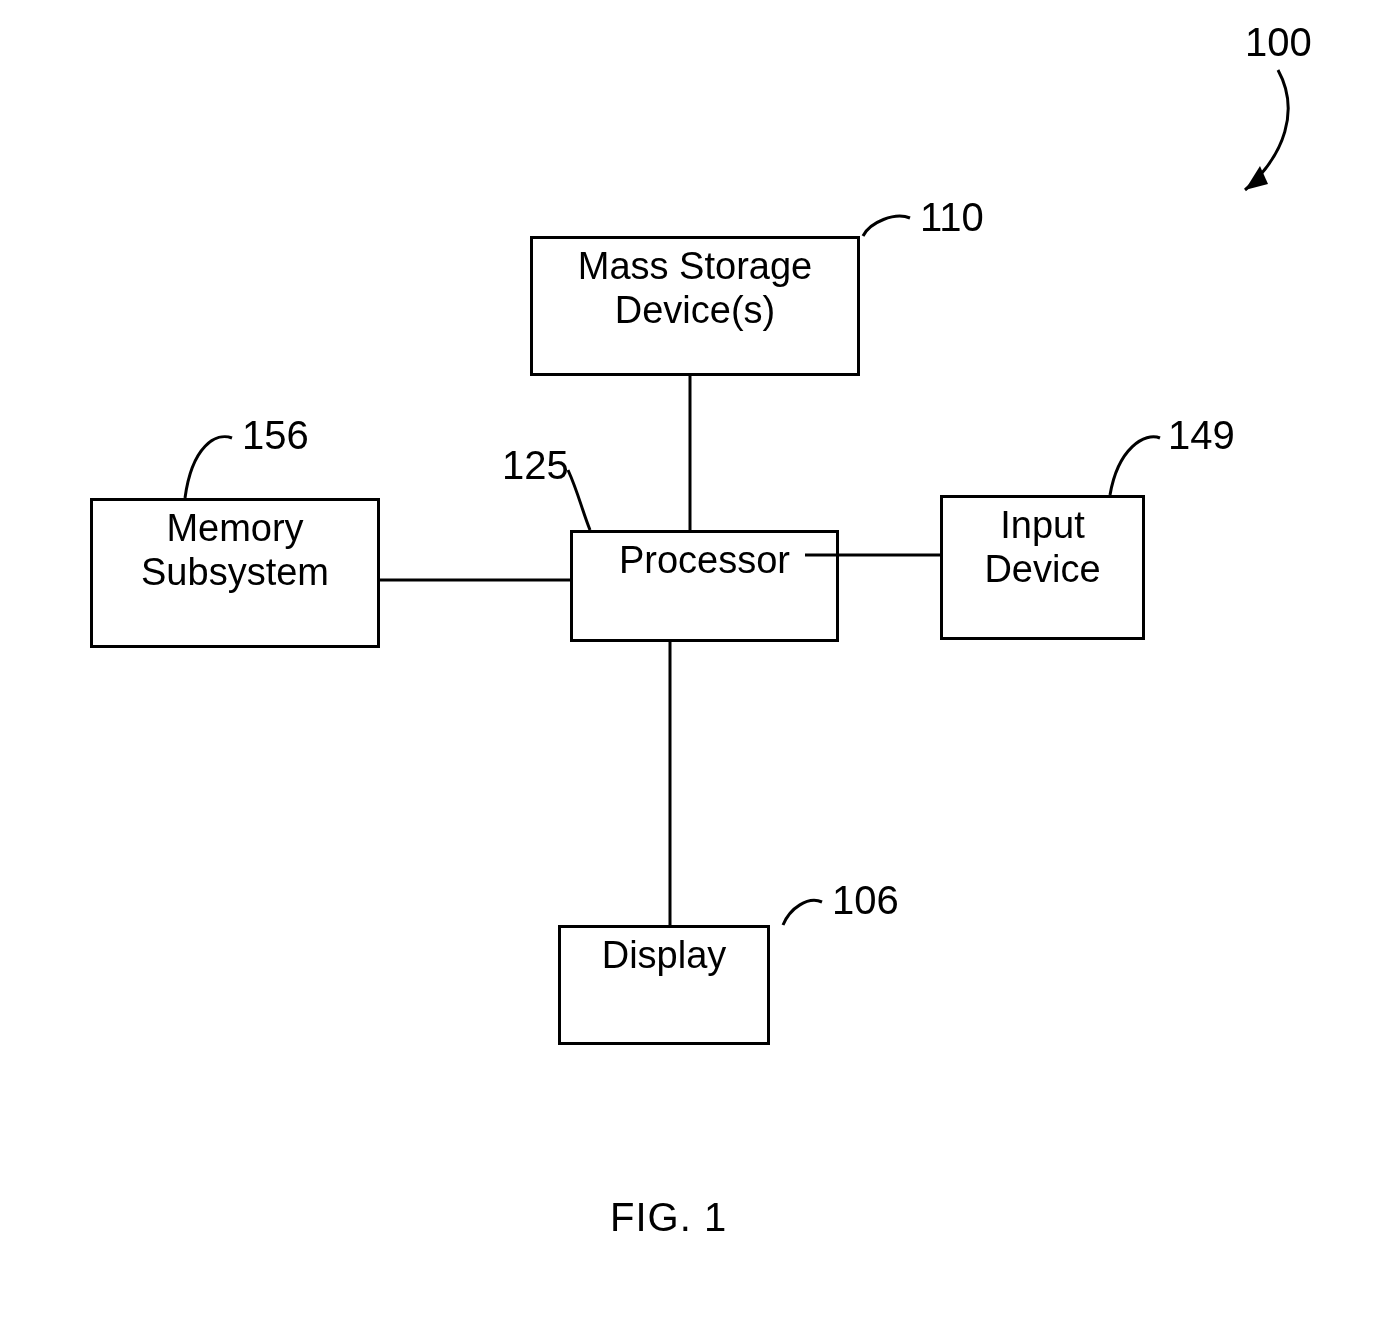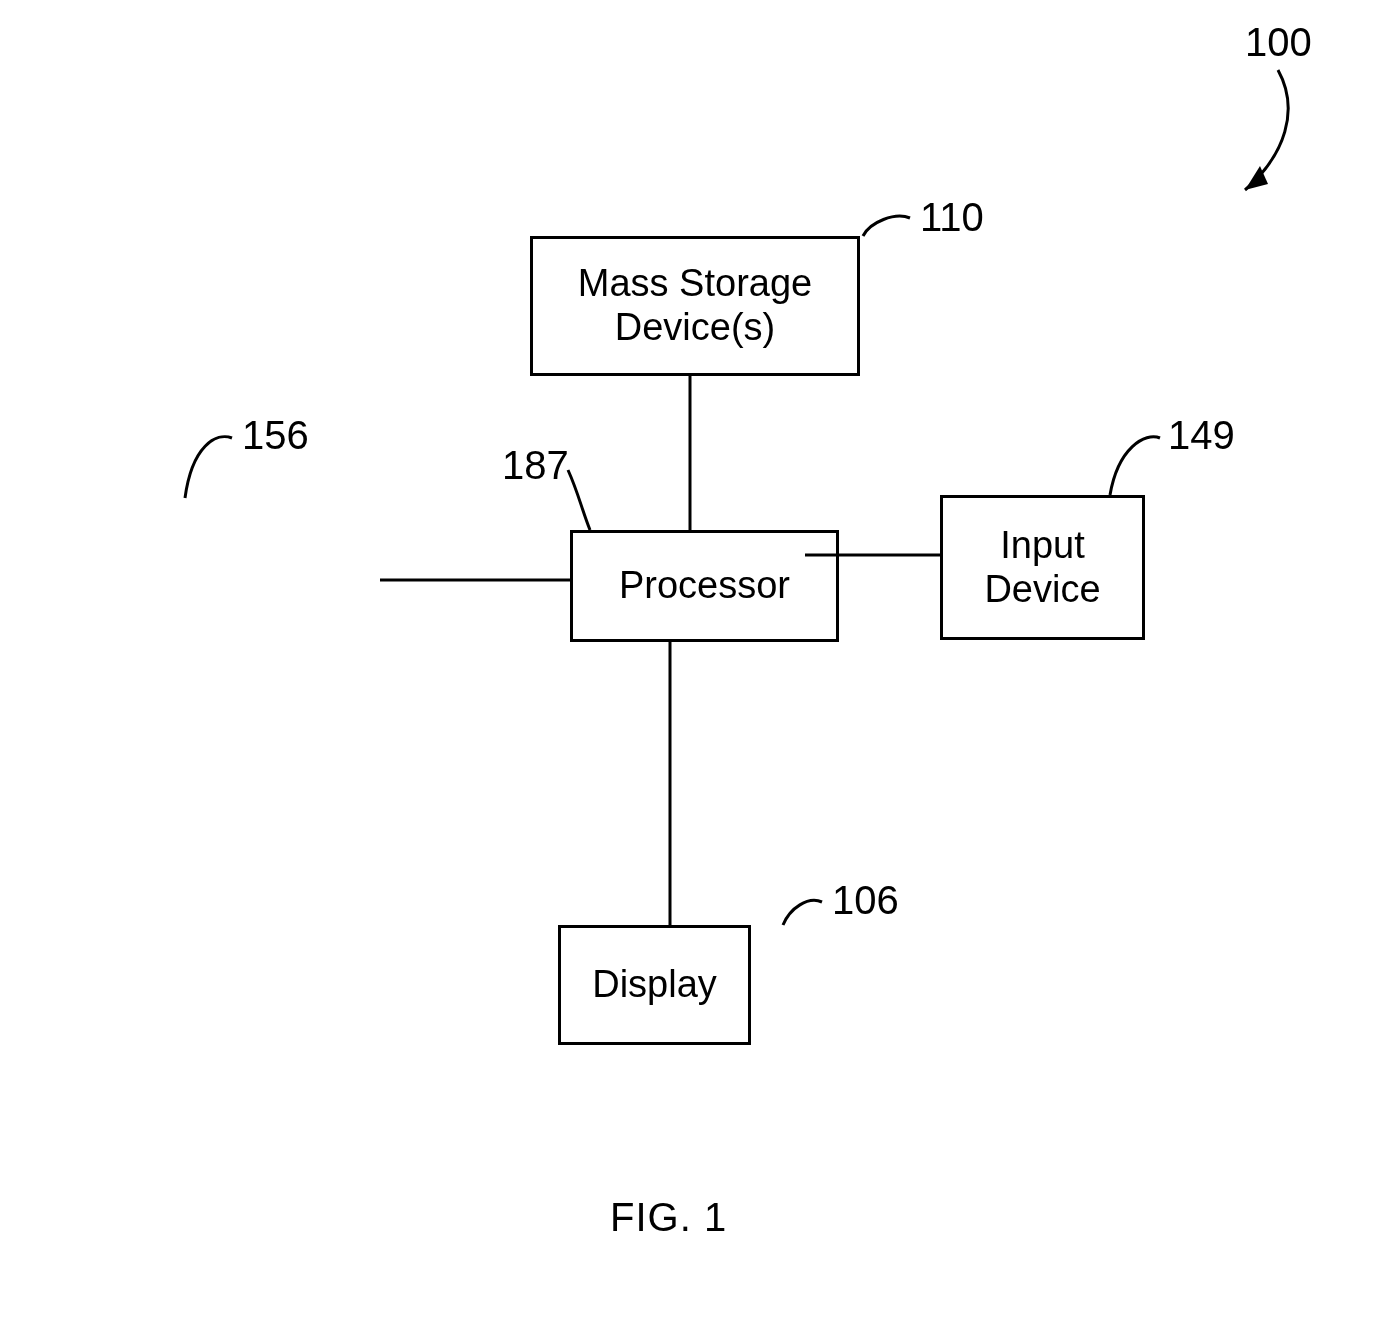--- a/index.html
+++ b/index.html
@@ -14,21 +14,20 @@
   .canvas {
     position: relative;
     width: 1385px;
     height: 1335px;
   }
   .box {
     position: absolute;
     border: 3px solid #000;
     background: #fff;
     display: flex;
-    align-items: center;
     justify-content: center;
     text-align: center;
     font-size: 38px;
     line-height: 1.15;
     box-sizing: border-box;
     padding: 6px 10px;
   }
   .ref-label {
     position: absolute;
     font-size: 40px;
@@ -63,41 +62,45 @@
 </head>
 <body>
 
 <div class="canvas">
 
   <div class="box" style="left:530px; top:236px; width:330px; height:140px;">
     <span style="white-space:pre-line;">Mass Storage
 Device(s)</span>
   </div>
 
+  <div class="box" style="left:90px; top:498px; width:290px; height:150px;">
+    <span style="white-space:pre-line;">Memory
+Subsystem</span>
+  </div>
 
   <div class="box" style="left:570px; top:530px; width:269px; height:112px;">
     <span>Processor</span>
   </div>
 
   <div class="box" style="left:940px; top:495px; width:205px; height:145px;">
     <span style="white-space:pre-line;">Input
 Device</span>
   </div>
 
-  <div class="box" style="left:558px; top:925px; width:193px; height:120px;">
+  <div class="box" style="left:558px; top:925px; width:212px; height:120px;">
     <span>Display</span>
   </div>
 
   <div class="ref-label" style="left:1245px; top:20px;">100</div>
 
   <div class="ref-label" style="left:920px; top:195px;">110</div>
 
   <div class="ref-label" style="left:242px; top:413px;">156</div>
 
-  <div class="ref-label" style="left:502px; top:443px;">187</div>
+  <div class="ref-label" style="left:502px; top:443px;">125</div>
 
   <div class="ref-label" style="left:1168px; top:413px;">149</div>
 
   <div class="ref-label" style="left:832px; top:878px;">106</div>
 
   <div class="caption" style="left:610px; top:1195px;">FIG. 1</div>
 
   <svg class="overlay" viewBox="0 0 1385 1335">
 
     <line class="line" x1="690" y1="376" x2="690" y2="530"></line>

